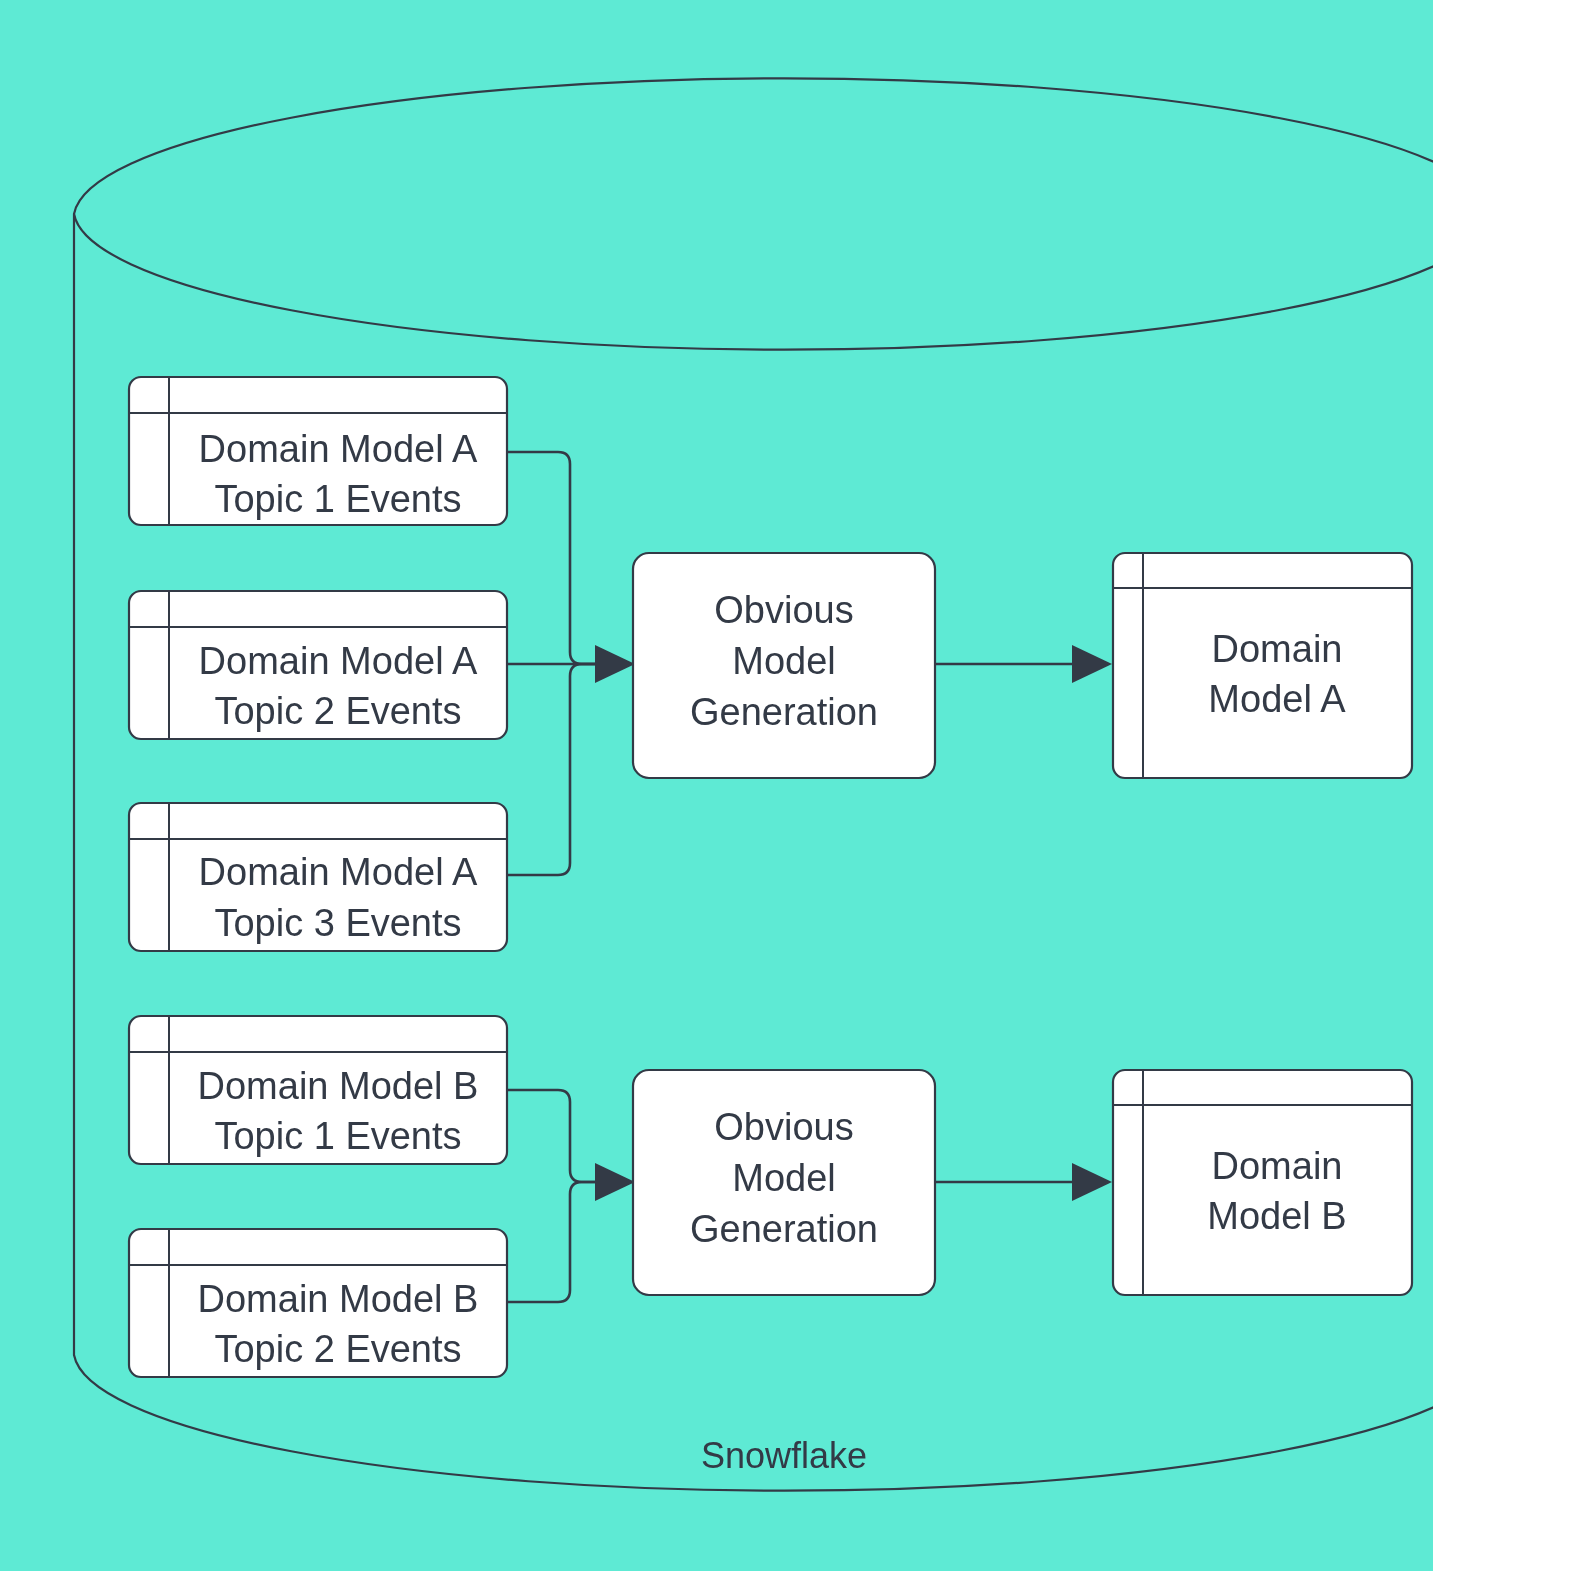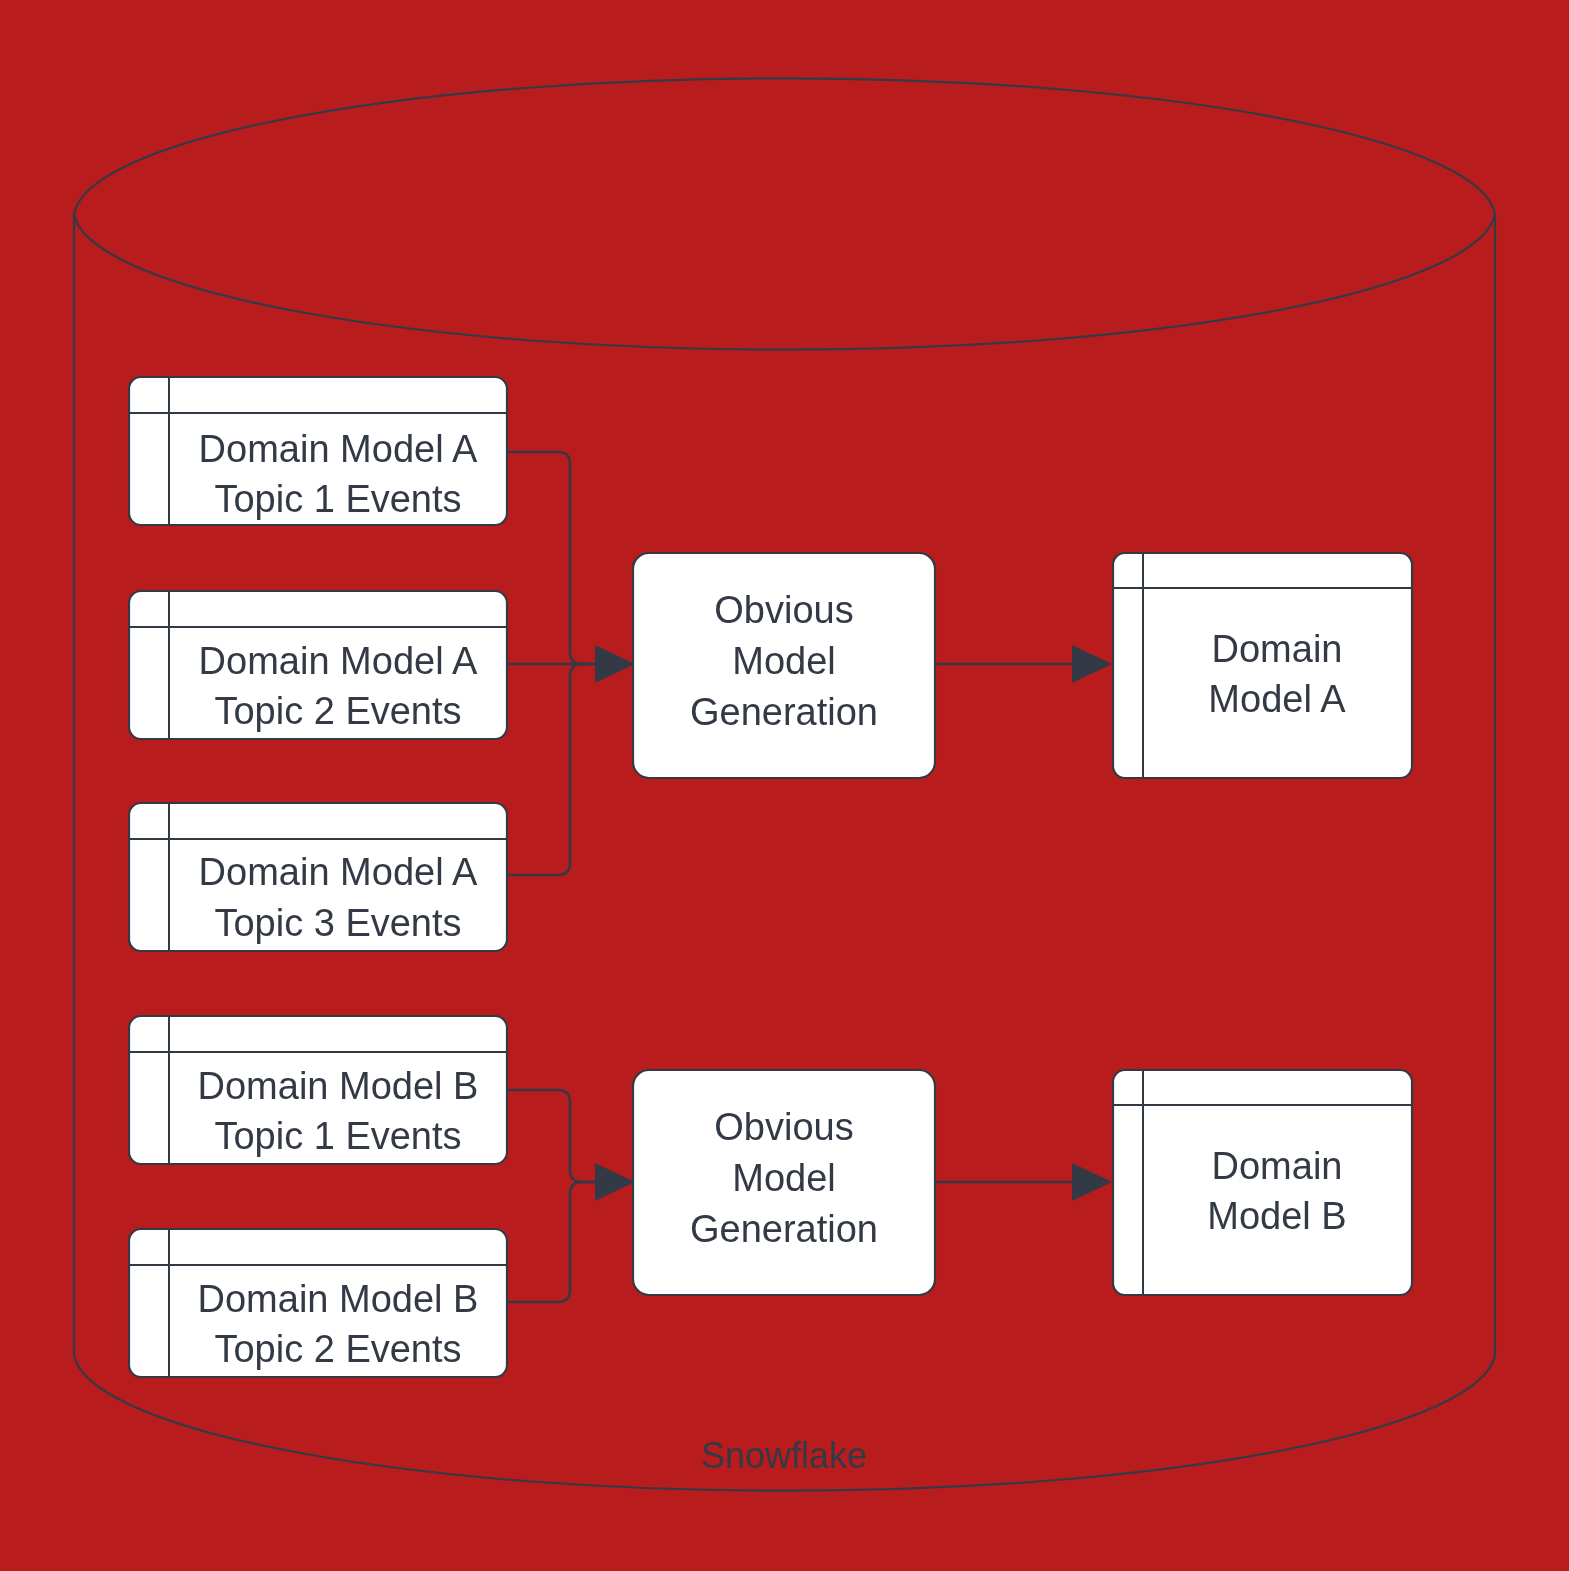--- a/index.html
+++ b/index.html
@@ -6,23 +6,23 @@
   html, body {
     margin: 0;
     padding: 0;
     background: #ffffff;
   }
   body {
     font-family: "Liberation Sans", sans-serif;
   }
   #canvas {
     position: relative;
-    width: 1569px;
+    width: 1433px;
     height: 1571px;
-    background: #b91c1c;
+    background: #5eead4;
     overflow: hidden;
   }
   #diagram-svg {
     position: absolute;
     top: 0;
     left: 0;
     width: 1569px;
     height: 1571px;
   }
   .shape-stroke {

